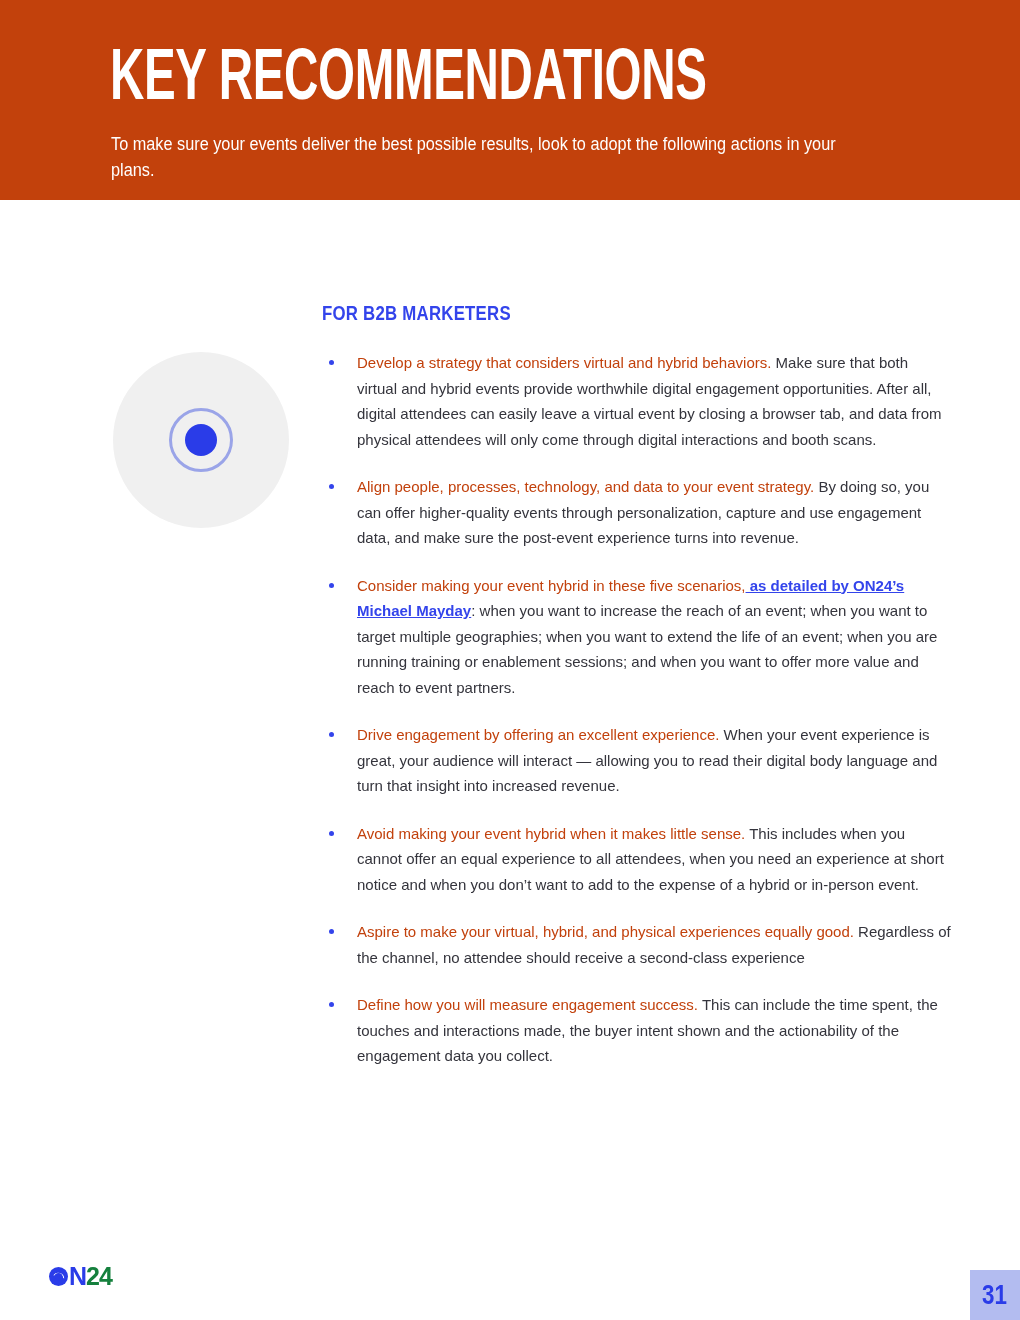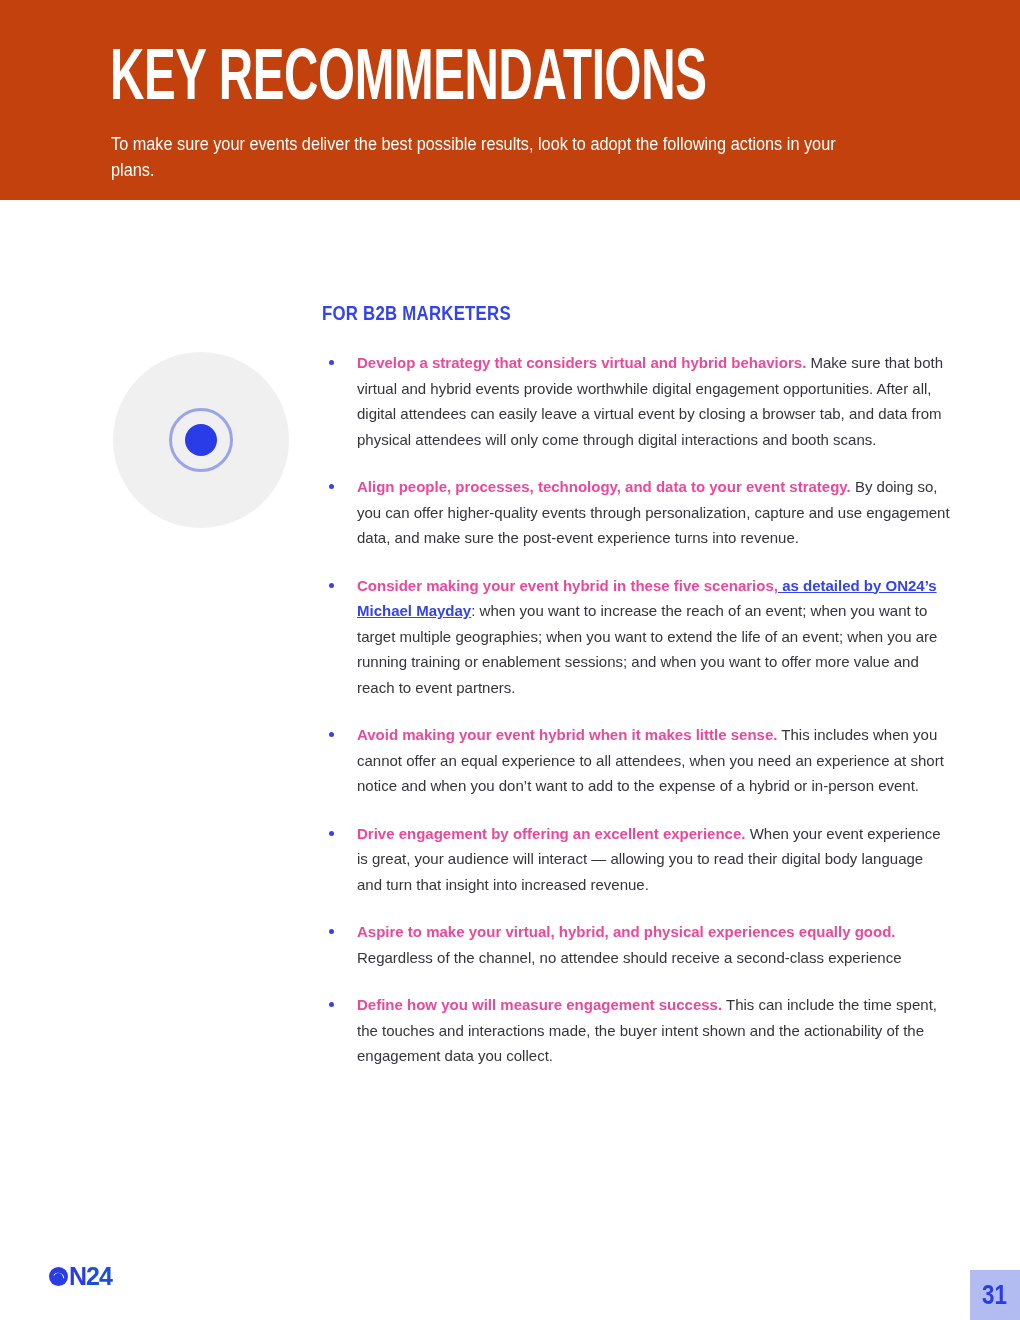--- a/index.html
+++ b/index.html
@@ -120,22 +120,22 @@
   .bullet-marker {
     position: absolute;
     left: 7px;
     top: 10px;
     width: 5px;
     height: 5px;
     border-radius: 50%;
     background: #3344eb;
   }
   .lead {
-    font-weight: 700;
-    color: #ec4899;
+    font-weight: 400;
+    color: #c2410c;
   }
   .inline-link {
     font-weight: 700;
     color: #3344eb;
     text-decoration: underline;
   }
 
   
   .brand-logo {
     position: absolute;
@@ -152,21 +152,21 @@
   }
   .logo-text {
     font-family: "Liberation Sans", sans-serif;
     font-weight: 700;
     font-size: 25px;
     line-height: 25px;
     letter-spacing: -1px;
     margin-left: 0px;
   }
   .logo-n { color: #2a3ce8; }
-  .logo-24 { color: #1d4ed8; }
+  .logo-24 { color: #15803d; }
 
   .page-number-badge {
     position: absolute;
     left: 970px;
     top: 1270px;
     width: 50px;
     height: 50px;
     background: #b3bcf0;
     display: flex;
     align-items: center;
@@ -195,22 +195,22 @@
   <div class="target-ring"></div>
   <div class="target-center"></div>
 </div>
 
 <div class="content">
   <h2 class="section-heading">FOR B2B MARKETERS</h2>
   <ul class="bullet-list">
       <li class="bullet-item"><span class="bullet-marker"></span><span class="lead">Develop a strategy that considers virtual and hybrid behaviors.</span><span> Make sure that both virtual and hybrid events provide worthwhile digital engagement opportunities. After all, digital attendees can easily leave a virtual event by closing a browser tab, and data from physical attendees will only come through digital interactions and booth scans.</span></li>
       <li class="bullet-item"><span class="bullet-marker"></span><span class="lead">Align people, processes, technology, and data to your event strategy.</span><span> By doing so, you can offer higher-quality events through personalization, capture and use engagement data, and make sure the post-event experience turns into revenue.</span></li>
       <li class="bullet-item"><span class="bullet-marker"></span><span class="lead">Consider making your event hybrid in these five scenarios,</span><a class="inline-link" href="#"> as detailed by ON24’s Michael Mayday</a><span>: when you want to increase the reach of an event; when you want to target multiple geographies; when you want to extend the life of an event; when you are running training or enablement sessions; and when you want to offer more value and reach to event partners.</span></li>
+      <li class="bullet-item"><span class="bullet-marker"></span><span class="lead">Drive engagement by offering an excellent experience.</span><span> When your event experience is great, your audience will interact — allowing you to read their digital body language and turn that insight into increased revenue.</span></li>
       <li class="bullet-item"><span class="bullet-marker"></span><span class="lead">Avoid making your event hybrid when it makes little sense.</span><span> This includes when you cannot offer an equal experience to all attendees, when you need an experience at short notice and when you don’t want to add to the expense of a hybrid or in-person event.</span></li>
-      <li class="bullet-item"><span class="bullet-marker"></span><span class="lead">Drive engagement by offering an excellent experience.</span><span> When your event experience is great, your audience will interact — allowing you to read their digital body language and turn that insight into increased revenue.</span></li>
       <li class="bullet-item"><span class="bullet-marker"></span><span class="lead">Aspire to make your virtual, hybrid, and physical experiences equally good.</span><span> Regardless of the channel, no attendee should receive a second-class experience</span></li>
       <li class="bullet-item"><span class="bullet-marker"></span><span class="lead">Define how you will measure engagement success.</span><span> This can include the time spent, the touches and interactions made, the buyer intent shown and the actionability of the engagement data you collect.</span></li>
     </ul>
 </div>
 
 <div class="brand-logo">
   <span class="logo-mark">
     <svg width="21" height="21" viewBox="0 0 21 21" aria-hidden="true">
       <circle cx="10.5" cy="10.5" r="9.5" fill="#2A3CE8"></circle>
       <path d="M5.4 9.2 A6 6 0 0 1 16.2 12.6 L15.2 12.1 A5 5 0 0 0 6.3 9.6 Z" fill="#ffffff"></path>

